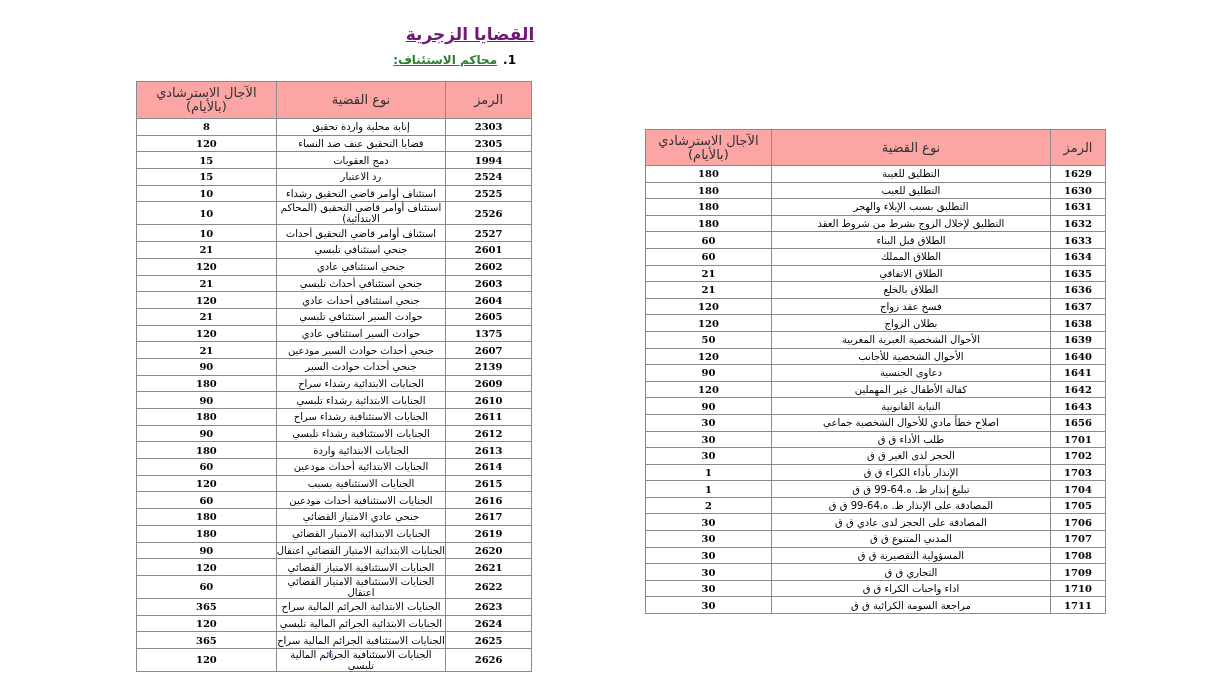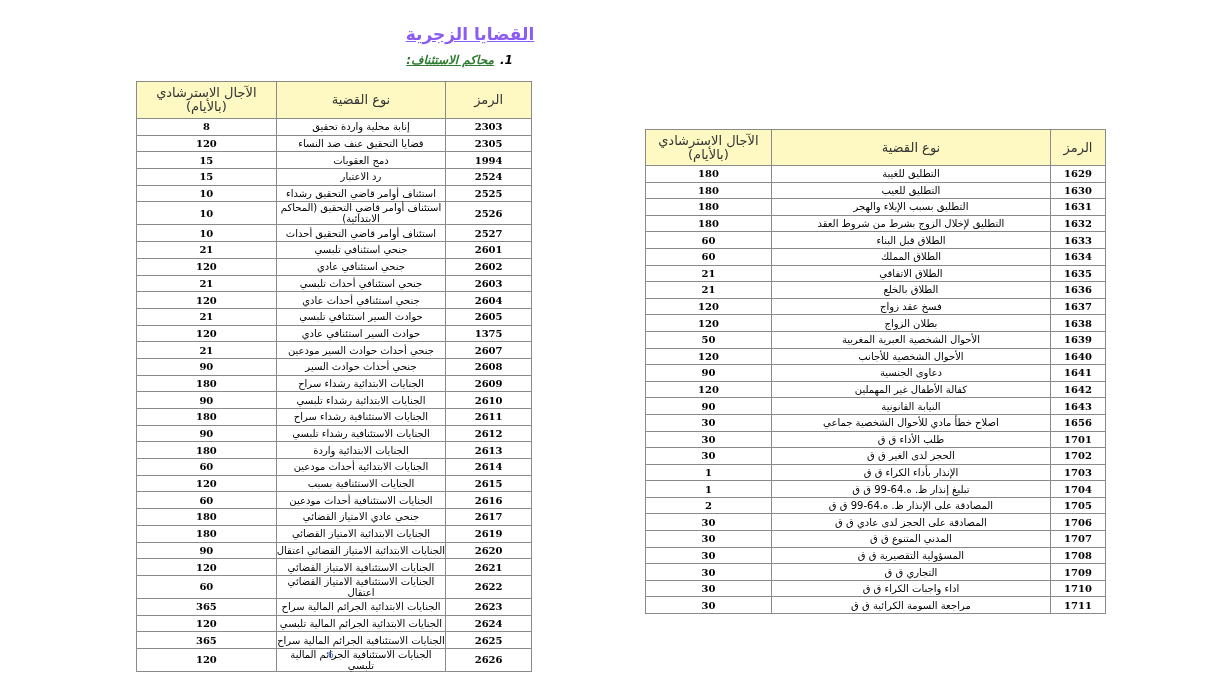--- a/index.html
+++ b/index.html
@@ -1,23 +1,23 @@
 <!DOCTYPE html>
 <html><head>
   <meta charset="utf-8">
   <style>
     html, body { margin: 0; padding: 0; background: #ffffff; }
     body { width: 1216px; height: 684px; position: relative; overflow: hidden; font-family: "DejaVu Sans", sans-serif; color: #000; }
-    .title { position: absolute; top: 24px; left: 380px; width: 180px; text-align: center; color: #8b5cf6; font-weight: bold; font-size: 17px; text-decoration: underline; direction: rtl; }
-    .subtitle { position: absolute; top: 53px; left: 392px; width: 135px; text-align: center; direction: rtl; font-size: 12px; font-weight: bold; color: #2e7d32; font-style: italic; }
+    .title { position: absolute; top: 24px; left: 380px; width: 180px; text-align: center; color: #701a75; font-weight: bold; font-size: 17px; text-decoration: underline; direction: rtl; }
+    .subtitle { position: absolute; top: 53px; left: 381px; width: 135px; text-align: right; direction: rtl; font-size: 12px; font-weight: bold; color: #2e7d32; }
     .subtitle .num { color: #000; margin-left: 6px; text-decoration: none; }
     .subtitle .txt { text-decoration: underline; }
     table { border-collapse: collapse; position: absolute; direction: rtl; font-family: "DejaVu Serif", serif; }
     th, td { border: 1px solid #8a8a8a; padding: 0; text-align: center; }
-    th { background: #fef9c3; font-family: "DejaVu Sans", sans-serif; font-weight: normal; color: #333; }
+    th { background: #fca5a5; font-family: "DejaVu Sans", sans-serif; font-weight: normal; color: #333; }
     td.code, td.days { font-weight: bold; font-size: 10px; }
     td.type { font-family: "DejaVu Sans", sans-serif; font-size: 10px; }
     #left-table { left: 136px; top: 81px; width: 396px; }
     #left-table th { height: 36px; font-size: 13px; line-height: 14px; }
     #left-table td { height: 15.7px; }
     #left-table col.c1 { width: 86px; }
     #left-table col.c2 { width: 170px; }
     #left-table col.c3 { width: 140px; }
     #right-table { left: 645px; top: 129px; width: 461px; }
     #right-table th { height: 35px; font-size: 13px; line-height: 14px; }
@@ -111,21 +111,21 @@
         <td class="code">1375</td>
         <td class="type">حوادث السير استئنافي عادي</td>
         <td class="days">120</td>
       </tr>
       <tr>
         <td class="code">2607</td>
         <td class="type">جنحي أحداث حوادث السير مودعين</td>
         <td class="days">21</td>
       </tr>
       <tr>
-        <td class="code">2608</td>
+        <td class="code">2139</td>
         <td class="type">جنحي أحداث حوادث السير</td>
         <td class="days">90</td>
       </tr>
       <tr>
         <td class="code">2609</td>
         <td class="type">الجنايات الابتدائية رشداء سراح</td>
         <td class="days">180</td>
       </tr>
       <tr>
         <td class="code">2610</td>

